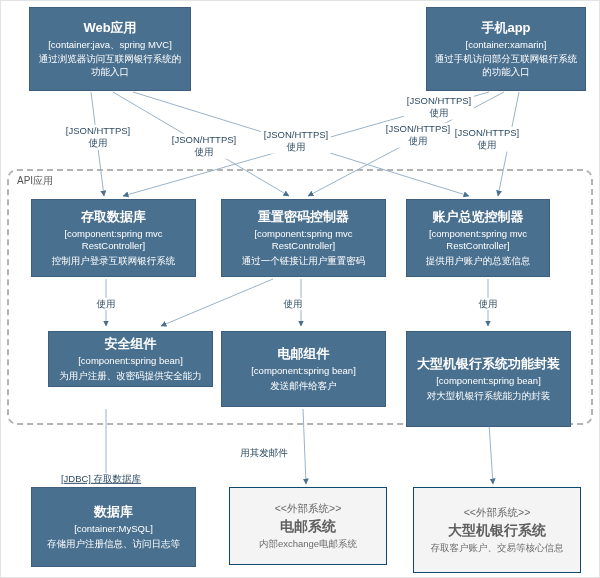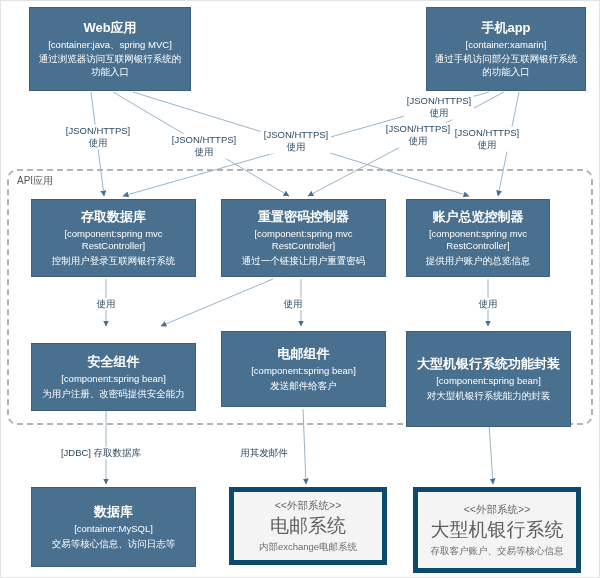--- a/index.html
+++ b/index.html
@@ -5,23 +5,23 @@
   html,body{margin:0;padding:0;background:#fff;font-family:"Liberation Sans","DejaVu Sans",sans-serif;}
   .stage{position:relative;width:600px;height:578px;box-sizing:border-box;border:1px solid #e3e3e3;background:#fff;overflow:hidden;}
   svg.wires{position:absolute;left:0;top:0;width:600px;height:578px;z-index:1;}
   .api-box{position:absolute;left:6px;top:168px;width:586px;height:256px;border:2px dashed #b3b3b3;border-radius:10px;box-sizing:border-box;z-index:0;}
   .api-label{position:absolute;left:14px;top:173px;font-size:10px;color:#555;z-index:2;background:#fff;padding:0 2px;}
   .node{position:absolute;box-sizing:border-box;background:#4a708f;border:1px solid #3d5f7d;color:#fff;text-align:center;
         display:flex;flex-direction:column;justify-content:center;gap:3px;padding:6px 5px;z-index:2;}
   .node .t{font-weight:bold;font-size:13px;line-height:1.2;}
   .node .m{font-size:9.5px;line-height:1.25;}
   .node .d{font-size:9.5px;line-height:1.3;}
-  .ext{background:#f4f4f4;border:5px solid #0c4a6e;color:#666;}
+  .ext{background:#f4f4f4;border:1px solid #0c4a6e;color:#666;}
   .ext .st{font-size:10.5px;line-height:1.2;}
-  .ext .t{font-weight:normal;font-size:19px;color:#5f5f5f;}
+  .ext .t{font-weight:bold;font-size:14px;color:#5f5f5f;}
   .ext .d{font-size:9.5px;color:#6b6b6b;}
   .elabel{position:absolute;transform:translate(-50%,-50%);background:#fff;color:#2c4a63;font-size:9.5px;line-height:1.3;
           text-align:center;padding:0 3px;white-space:nowrap;z-index:3;}
   .elabel span{display:block;}
 </style>
 </head>
 <body>
 
 <div class="stage">
 
@@ -71,40 +71,40 @@
     <div class="t">重置密码控制器</div>
     <div class="m">[component:spring mvc RestController]</div>
     <div class="d">通过一个链接让用户重置密码</div>
   </div>
   <div class="node" style="left:405px;top:198px;width:144px;height:78px;">
     <div class="t">账户总览控制器</div>
     <div class="m">[component:spring mvc RestController]</div>
     <div class="d">提供用户账户的总览信息</div>
   </div>
 
-  <div class="node" style="left:30px;top:330px;width:165px;height:68px;margin-top:12px;">
+  <div class="node" style="left:47px;top:330px;width:165px;height:56px;">
     <div class="t">安全组件</div>
     <div class="m">[component:spring bean]</div>
     <div class="d">为用户注册、改密码提供安全能力</div>
   </div>
   <div class="node" style="left:220px;top:330px;width:165px;height:76px;">
     <div class="t">电邮组件</div>
     <div class="m">[component:spring bean]</div>
     <div class="d">发送邮件给客户</div>
   </div>
   <div class="node" style="left:405px;top:330px;width:165px;height:96px;">
     <div class="t">大型机银行系统功能封装</div>
     <div class="m">[component:spring bean]</div>
     <div class="d">对大型机银行系统能力的封装</div>
   </div>
 
   <div class="node" style="left:30px;top:486px;width:165px;height:80px;">
     <div class="t">数据库</div>
     <div class="m">[container:MySQL]</div>
-    <div class="d">交易等核心信息、访问日志等</div>
+    <div class="d">存储用户注册信息、访问日志等</div>
   </div>
   <div class="node ext" style="left:228px;top:486px;width:158px;height:78px;">
     <div class="st">&lt;&lt;外部系统&gt;&gt;</div>
     <div class="t">电邮系统</div>
     <div class="d">内部exchange电邮系统</div>
   </div>
   <div class="node ext" style="left:412px;top:486px;width:168px;height:86px;">
     <div class="st">&lt;&lt;外部系统&gt;&gt;</div>
     <div class="t">大型机银行系统</div>
     <div class="d">存取客户账户、交易等核心信息</div>
@@ -132,16 +132,16 @@
   </div>
   <div class="elabel" style="left:486px;top:138px;">
     <span>[JSON/HTTPS]</span>
     <span>使用</span>
   </div>
 
   <div class="elabel" style="left:105px;top:303px;">使用</div>
   <div class="elabel" style="left:292px;top:303px;">使用</div>
   <div class="elabel" style="left:487px;top:303px;">使用</div>
 
-  <div class="elabel" style="left:100px;top:452px;">[JDBC] 存取数据库</div>
+  <div class="elabel" style="left:100px;top:478px;text-decoration:underline;">[JDBC] 存取数据库</div>
   <div class="elabel" style="left:263px;top:452px;">用其发邮件</div>
 
 </div>
 
 </body></html>

